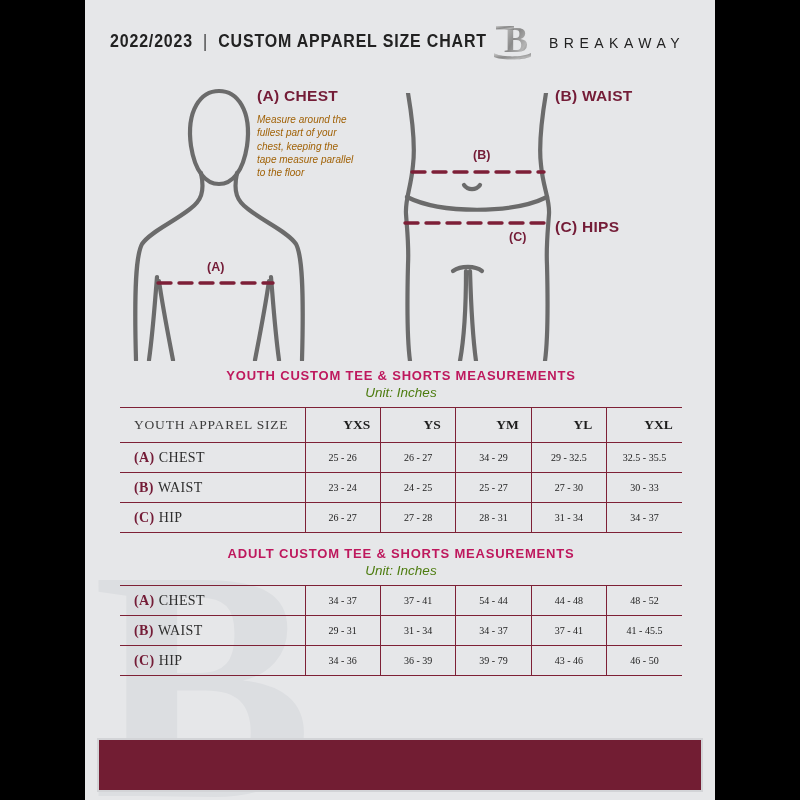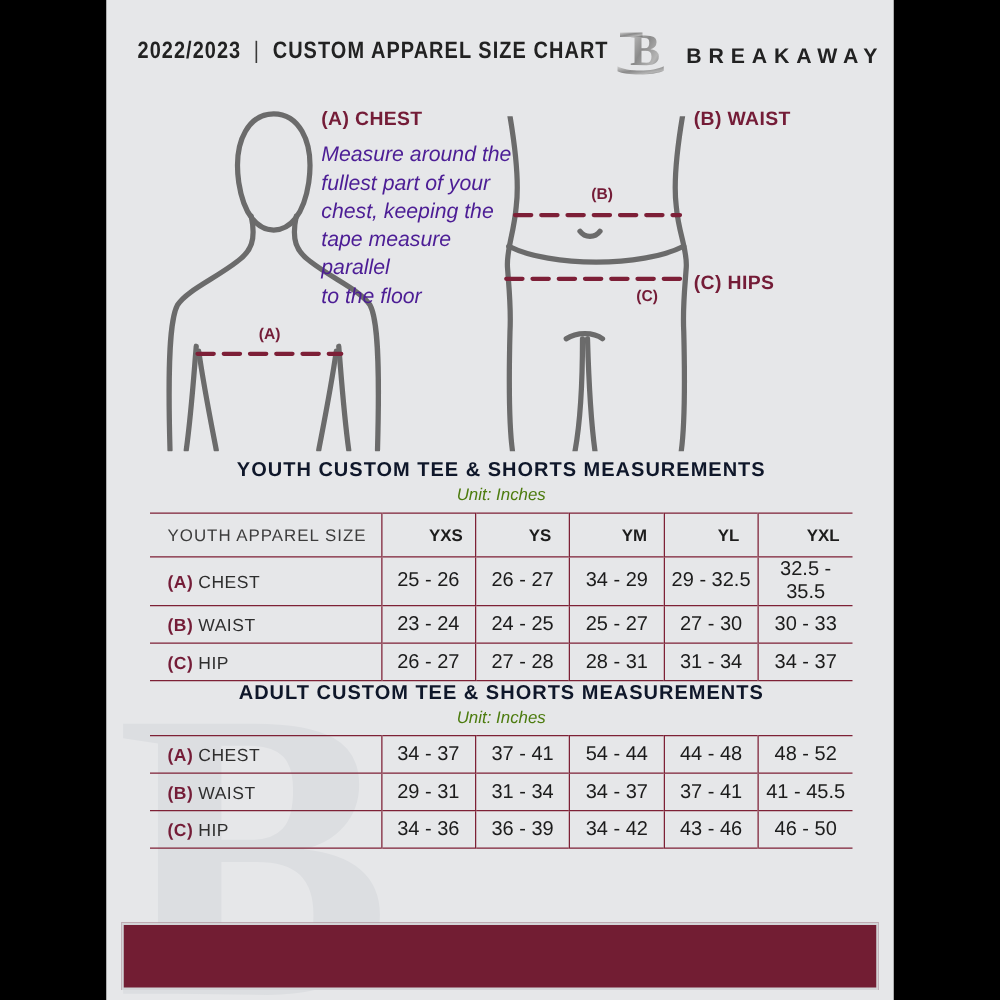--- a/index.html
+++ b/index.html
@@ -15,30 +15,30 @@
   
   .header-title {
     position: absolute; left: 25px; top: 30px;
     font-size: 19px; font-weight: 700; letter-spacing: 1px; color: #222;
     white-space: nowrap; transform: scaleX(0.84); transform-origin: 0 0;
   }
   .header-title .divider { font-weight: 300; color: #3a3a3a; margin: 0 12px; }
   .brand-logo { position: absolute; left: 406px; top: 18px; }
   .brand-name {
     position: absolute; left: 464px; top: 35px;
-    font-size: 17px; font-weight: 700; letter-spacing: 5.5px; color: #222;
+    font-size: 14px; font-weight: 400; letter-spacing: 5.5px; color: #222;
   }
   
   .instruction { position: absolute; z-index: 2; }
   .instruction .ins-heading {
     font-size: 15.5px; font-weight: 700; color: #741c37; letter-spacing: 0.3px;
   }
   .instruction .ins-body {
-    margin-top: 8px; font-size: 17px; font-style: italic; line-height: 1.33;
-    color: #4c1d95; white-space: pre-line;
+    margin-top: 8px; font-size: 10px; font-style: italic; line-height: 1.33;
+    color: #a16207; white-space: pre-line;
   }
   #ins-chest { left: 172px; top: 87px;  width: 160px; }
   #ins-waist { left: 470px; top: 87px;  width: 152px; }
   #ins-hips  { left: 470px; top: 218px; width: 158px; }
   
   .figure { position: absolute; z-index: 1; }
   #fig-chest { left: 28px;  top: 83px; }
   #fig-waist { left: 298px; top: 93px; }
   .figure path, .figure ellipse { fill: none; stroke: #6b6b6b; stroke-width: 4.2; stroke-linecap: round; }
   .figure .dashline { stroke: #7d1f37; stroke-width: 3.4; stroke-dasharray: 13 8; }
@@ -47,44 +47,44 @@
   .watermark {
     position: absolute; left: 8px; top: 520px; z-index: 0;
     font-family: "Liberation Serif", serif; font-weight: 700;
     font-size: 330px; line-height: 1; color: #dcdee1; user-select: none;
   }
   
   .section { position: absolute; left: 35px; width: 562px; z-index: 2; }
   #youth-section { top: 368px; }
   #adult-section { top: 546px; }
   .section-title {
-    text-align: center; font-size: 16px; font-weight: 700;
-    letter-spacing: 0.8px; color: #0f172a;
+    text-align: center; font-size: 13px; font-weight: 700;
+    letter-spacing: 0.8px; color: #be185d;
   }
   .section-unit {
     text-align: center; font-size: 13.5px; font-style: italic;
     color: #4d7c0f; margin-top: 2px; margin-bottom: 7px;
   }
   table.size-table {
     width: 562px; border-collapse: collapse; table-layout: fixed;
-    border-top: 1.6px solid #7e2136; border-bottom: 1.6px solid #7e2136;
+    border-top: 1.6px solid #7e2136; border-bottom: 1.6px solid #7e2136; font-family: Liberation Serif, serif;
   }
   table.size-table col.label-c { width: 185px; }
   table.size-table tr { height: 30px; }
   table.size-table tr.head-row { height: 35px; }
   table.size-table tr + tr { border-top: 1.6px solid #7e2136; }
   table.size-table th + th, table.size-table td + td { border-left: 1.6px solid #7e2136; }
   th.label-col {
     text-align: left; padding-left: 14px; font-weight: 400;
     font-size: 13.5px; letter-spacing: 0.8px; color: #3c3c3c;
   }
   th.size-col { font-size: 13.5px; font-weight: 700; color: #1d1d1d; padding-left: 29px; }
   td.row-label { text-align: left; padding-left: 14px; font-size: 14px; color: #2e2e2e; letter-spacing: 0.4px; }
   td.row-label .pfx { font-weight: 700; color: #741c37; margin-right: 4px; }
-  td.val { text-align: center; font-size: 16px; color: #1c1c1c; }
+  td.val { text-align: center; font-size: 10px; color: #1c1c1c; }
   
   .footer-bar {
     position: absolute; left: 12px; top: 738px; width: 602px; height: 50px;
     background: #721d33; border: 2px solid #d3d4d7; z-index: 2;
   }
 </style>
 </head>
 <body>
 
 <div class="page">
@@ -228,21 +228,21 @@
           <td class="val">29 - 31</td>
           <td class="val">31 - 34</td>
           <td class="val">34 - 37</td>
           <td class="val">37 - 41</td>
           <td class="val">41 - 45.5</td>
         </tr>
         <tr>
           <td class="row-label"><span class="pfx">(C)</span><span>HIP</span></td>
           <td class="val">34 - 36</td>
           <td class="val">36 - 39</td>
-          <td class="val">34 - 42</td>
+          <td class="val">39 - 79</td>
           <td class="val">43 - 46</td>
           <td class="val">46 - 50</td>
         </tr>
       </tbody>
     </table>
   </div>
 
   <div class="footer-bar"></div>
 
 </div>

